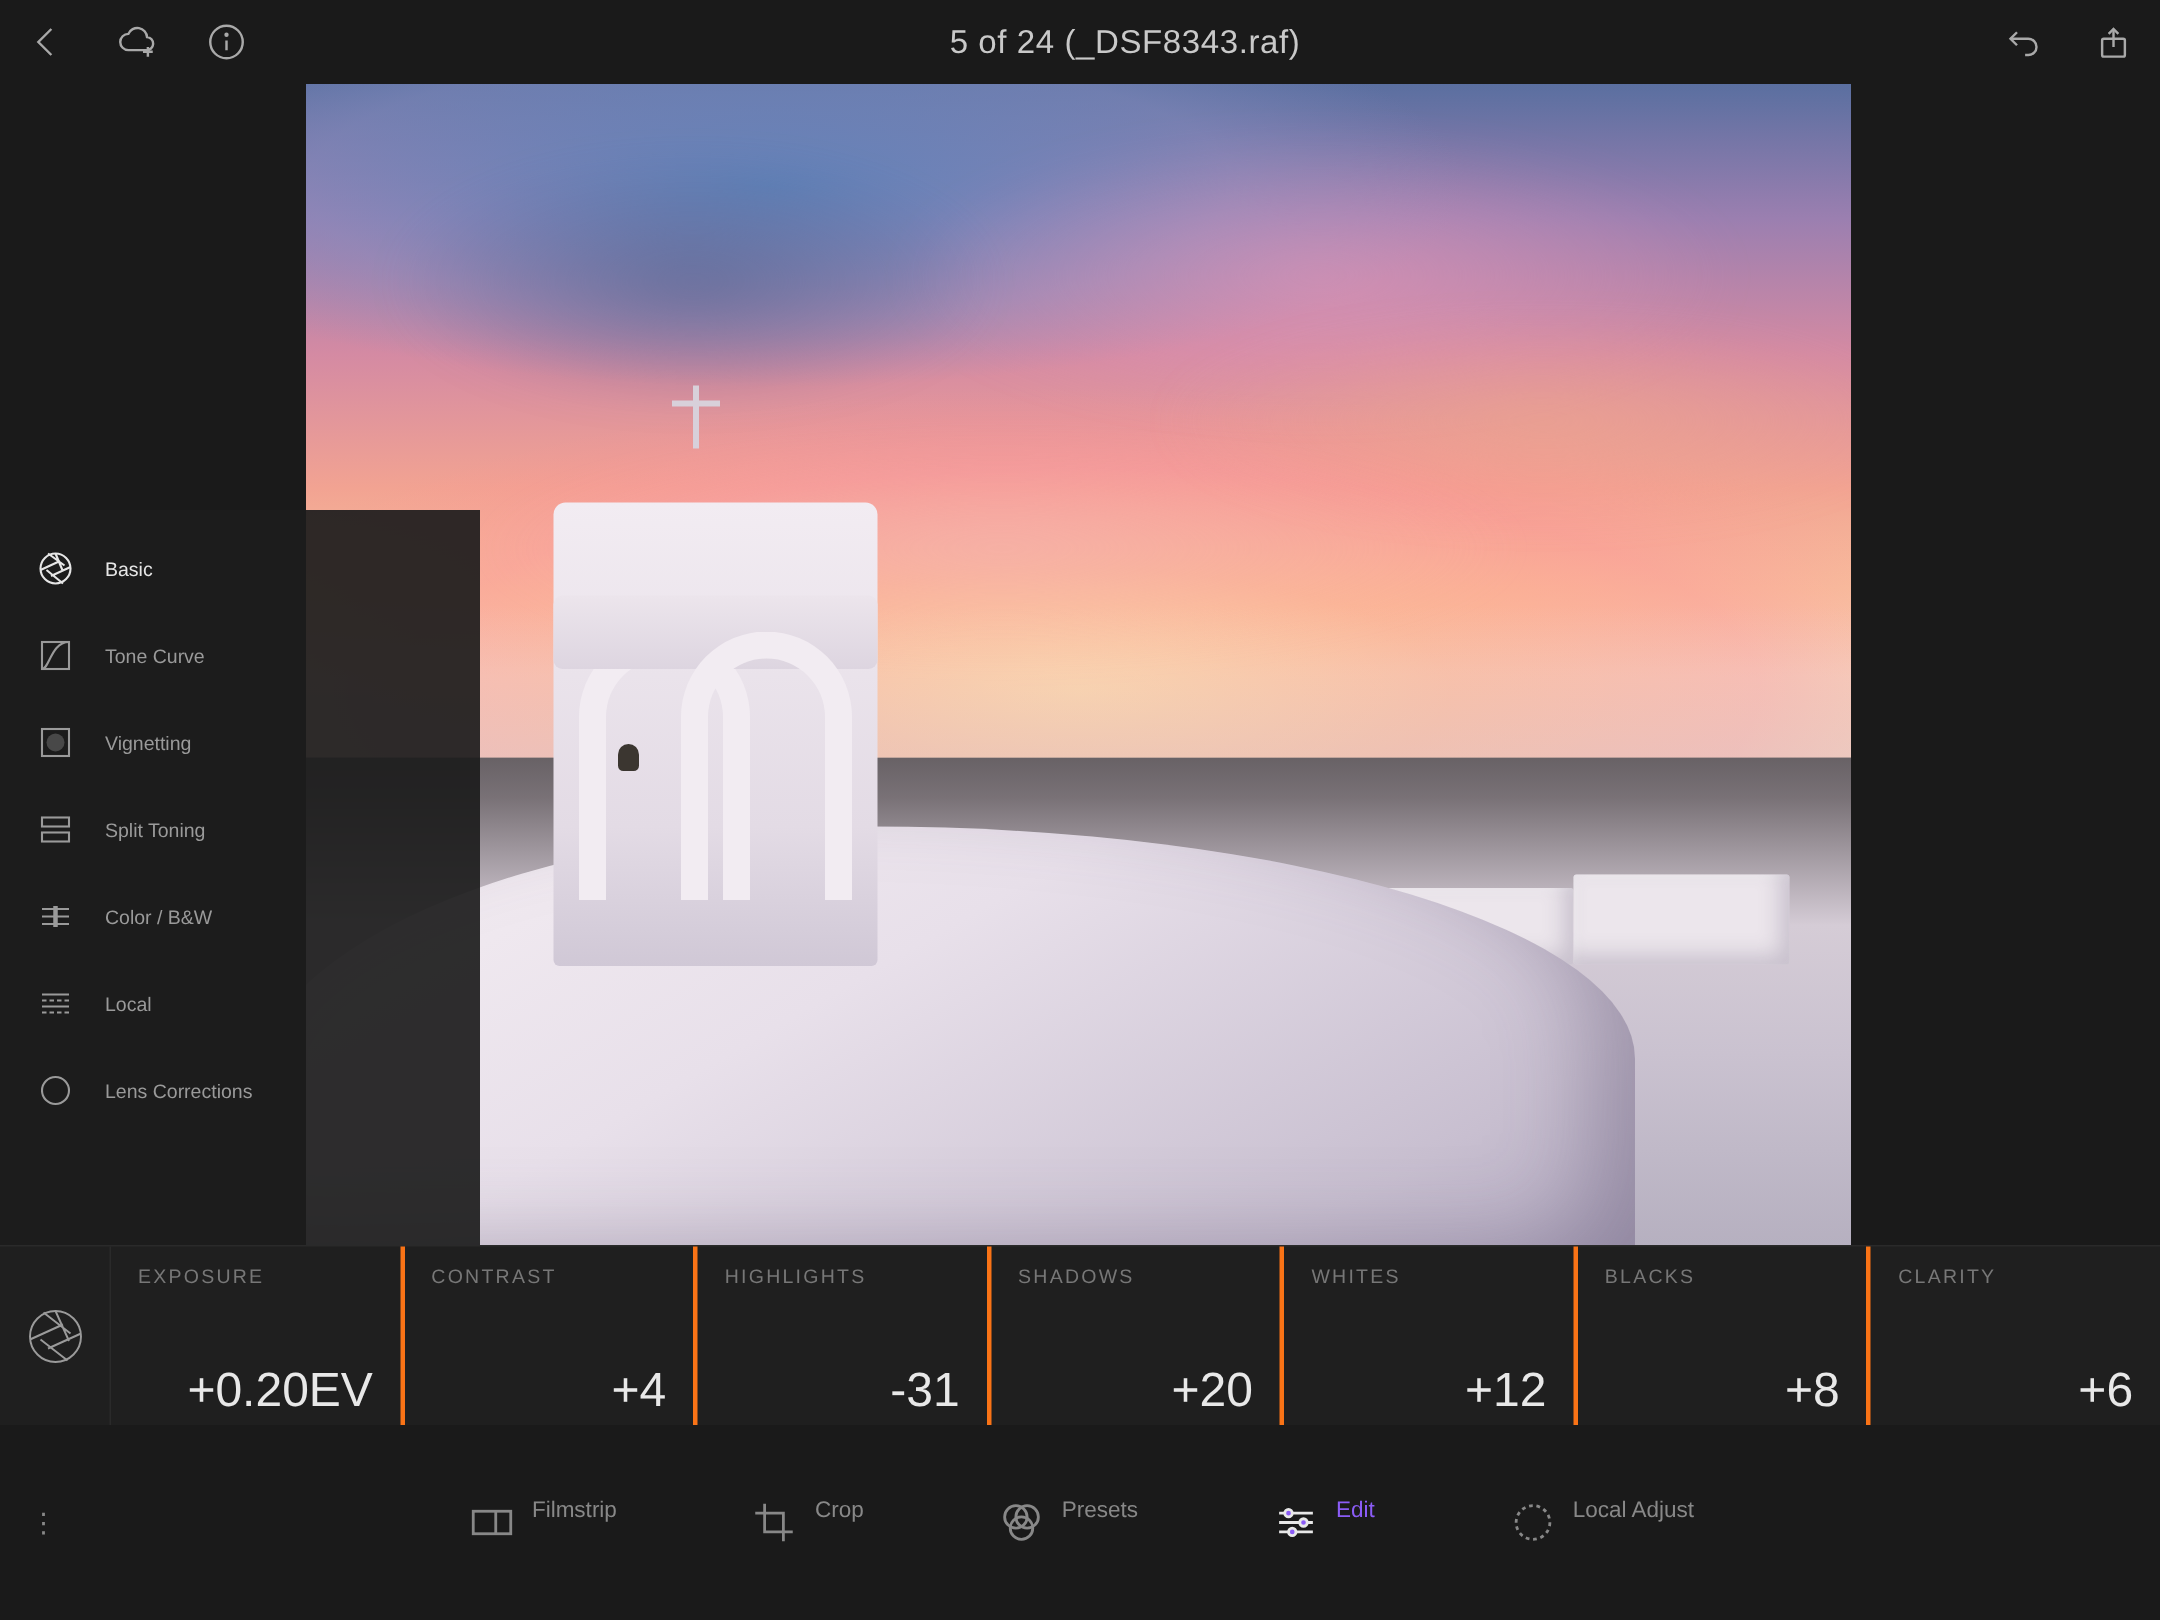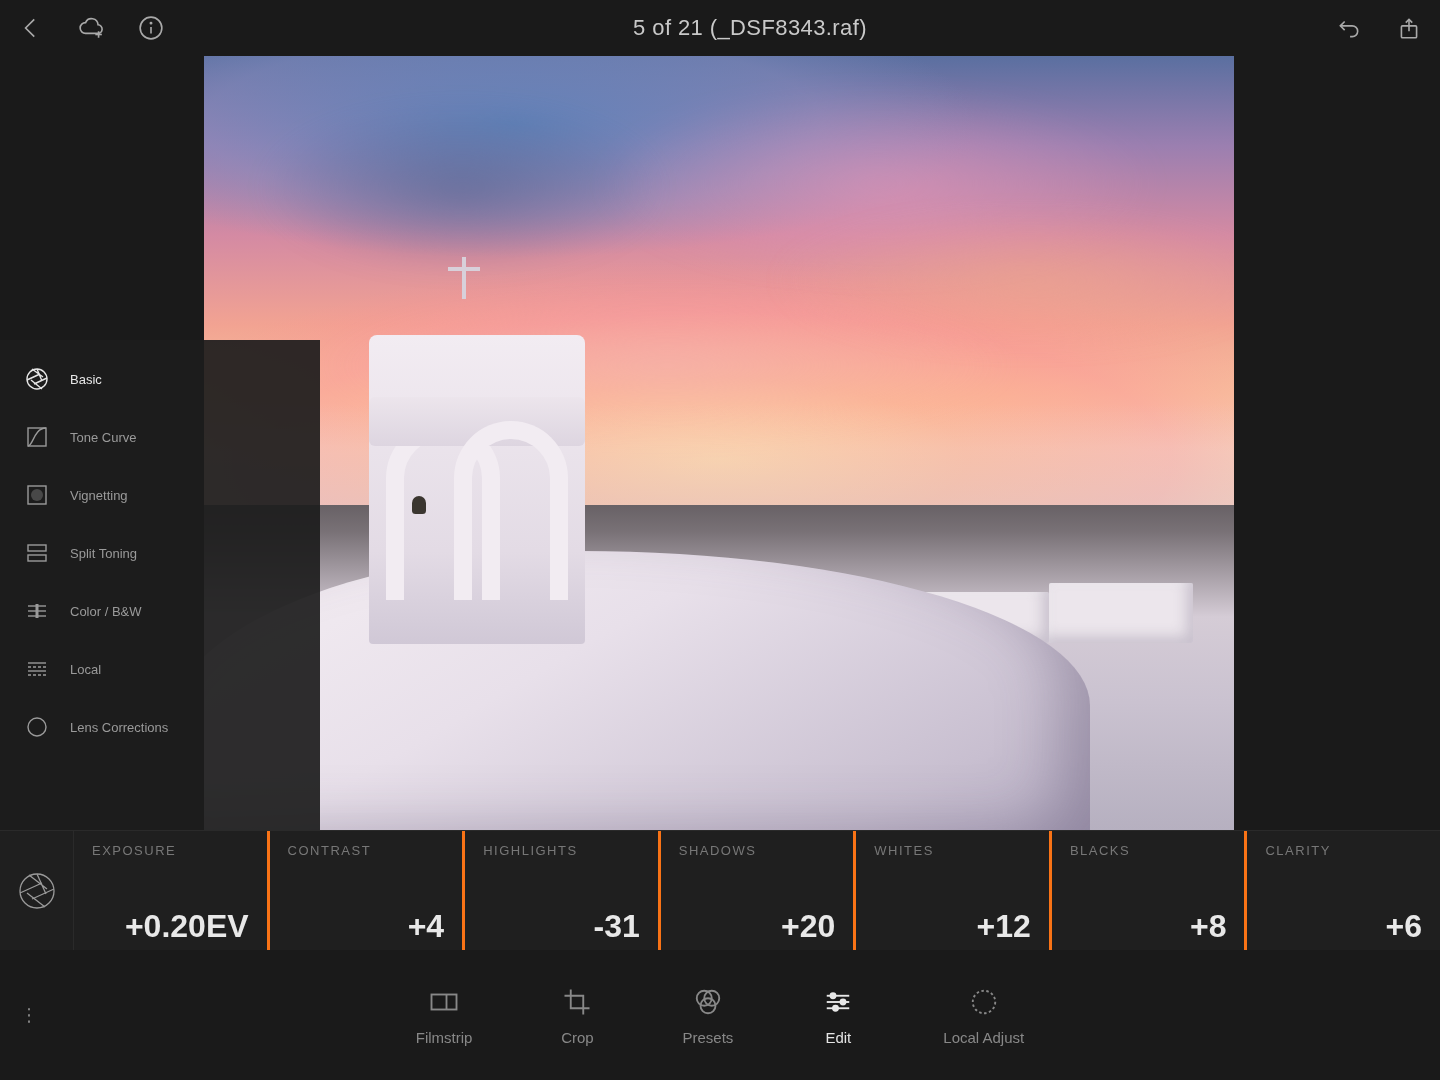--- a/index.html
+++ b/index.html
@@ -127,32 +127,32 @@
   .strip .lens-btn svg{width:40px;height:40px;stroke:#9a9a9a;fill:none;stroke-width:1.3;}
   .strip .cells{flex:1;display:flex;}
   .cell{
     flex:1;border-right:3px solid #f97316;
     padding:12px 18px 8px;
     display:flex;flex-direction:column;justify-content:space-between;
     cursor:pointer;
   }
   .cell:last-child{border-right:none;gap:16px;}
   .cell .label{font-size:13px;letter-spacing:1.5px;color:#777;font-weight:500;text-transform:uppercase;}
-  .cell .value{font-size:32px;color:#e8e8e8;text-align:right;font-weight:700;line-height:1;}
+  .cell .value{font-size:32px;color:#e8e8e8;text-align:right;font-weight:400;line-height:1;}
 
   
   .toolbar{
     position:absolute;left:0;right:0;bottom:0;height:130px;
     background:#1a1a1a;
     display:flex;align-items:center;
   }
   .toolbar .more{width:60px;display:flex;align-items:center;justify-content:center;color:#888;font-size:18px;letter-spacing:2px;}
   .toolbar .tools{flex:1;display:flex;justify-content:center;gap:88px;}
-  .tool{display:flex;flex-direction:column;align-items:center;gap:10px;color:#888;font-size:15px;cursor:pointer;font-weight:300;}
-  .tool.active{color:#e5e5e5;}
+  .tool{display:flex;flex-direction:row;align-items:flex-start;gap:10px;color:#888;font-size:15px;cursor:pointer;font-weight:300;}
+  .tool.active{color:#8b5cf6;}
   .tool .ticon{width:34px;height:34px;display:flex;align-items:center;justify-content:center;}
   .tool .ticon svg{width:30px;height:30px;stroke:#888;fill:none;stroke-width:1.5;}
   .tool.active .ticon svg{stroke:#e8e8e8;}
 
 </style>
 </head>
 <body>
 
 <div class="topbar">
   <div class="left">
@@ -169,21 +169,21 @@
         </svg>
     </span>
     <span class="icon-btn">
       <svg viewBox="0 0 24 24">
           <circle cx="12" cy="12" r="10"></circle>
           <line x1="12" y1="11" x2="12" y2="17"></line>
           <circle cx="12" cy="7.5" r="0.6" fill="#a9a9a9"></circle>
         </svg>
     </span>
   </div>
-  <div class="center">5 of 21 (_DSF8343.raf)</div>
+  <div class="center">5 of 24 (_DSF8343.raf)</div>
   <div class="right">
     <span class="icon-btn">
       <svg viewBox="0 0 24 24">
           <path d="M4 10h11a5 5 0 1 1 0 10h-2"></path>
           <polyline points="8 6 4 10 8 14"></polyline>
         </svg>
     </span>
     <span class="icon-btn">
       <svg viewBox="0 0 24 24">
           <rect x="5" y="10" width="14" height="11" rx="1"></rect>

